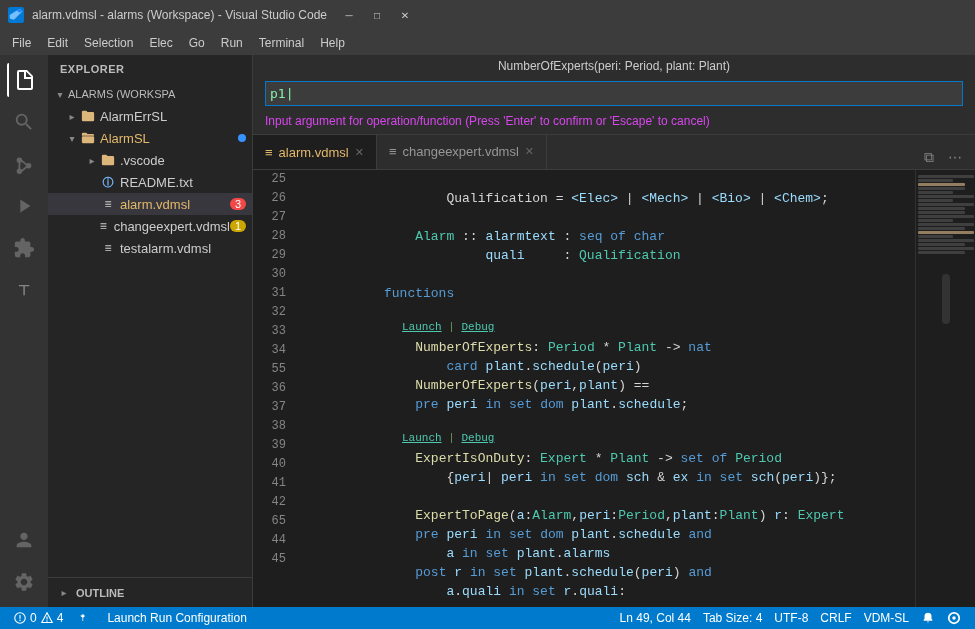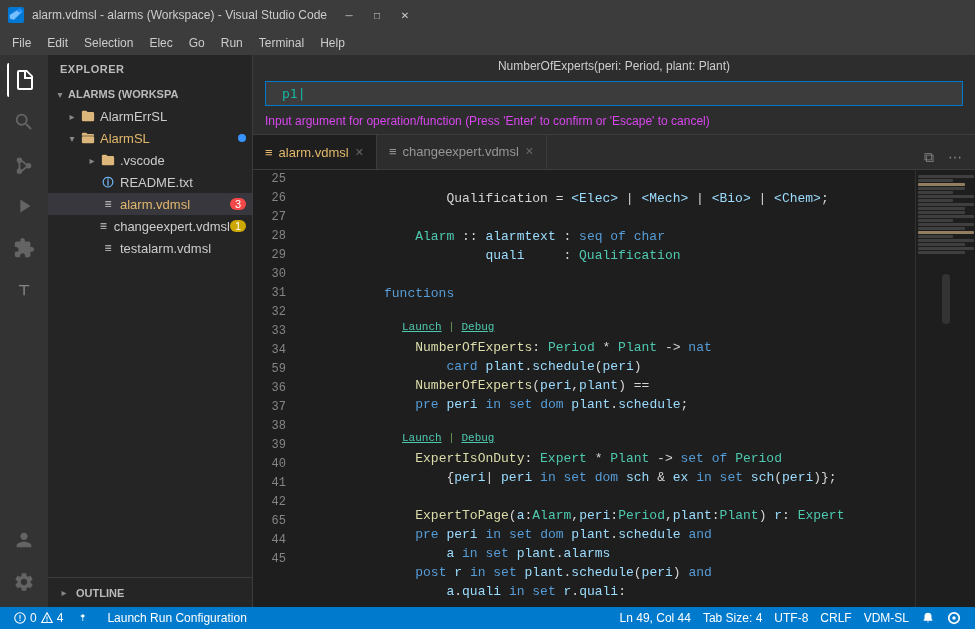--- a/index.html
+++ b/index.html
@@ -196,22 +196,22 @@
       background: #2d2d2d;
       text-align: center;
     }
     #input-field-container {
       padding: 4px 12px;
     }
     #input-field {
       width: 100%;
       background: #3c3c3c;
       border: 1px solid #007acc;
-      color: #14b8a6;
-      padding: 4px 16px;
+      color: #86efac;
+      padding: 4px 4px;
       font-size: 13px;
       font-family: 'Consolas', monospace;
       outline: none;
     }
     #input-hint {
       padding: 4px 12px 6px;
       font-size: 12px;
       color: #d946ef;
     }
 
@@ -429,21 +429,21 @@
     </div>
   </div>
 
   <div id="sidebar">
     <div id="explorer-header">EXPLORER</div>
 
     <div class="tree-section">
 
       <div class="tree-item" style="padding-left:4px;">
         <div class="tree-arrow">▾</div>
-        <span class="tree-label" style="font-size:11px; font-weight:bold; color:#bbbbbb; text-transform:uppercase;">ALARMS (WORKSPA</span>
+        <span class="tree-label" style="font-size:11px; font-weight:normal; color:#bbbbbb; text-transform:uppercase;">ALARMS (WORKSPA</span>
       </div>
 
       <div class="tree-item" style="padding-left:16px;">
         <div class="tree-arrow">▸</div>
         <div class="tree-icon" style="color:#dcb67a;">
           <svg width="14" height="14" viewBox="0 0 16 16" fill="currentColor">
               <path d="M1 3.5A1.5 1.5 0 012.5 2H6l1.5 1.5h6A1.5 1.5 0 0115 5v7.5A1.5 1.5 0 0113.5 14h-11A1.5 1.5 0 011 12.5v-9z"></path>
             </svg>
         </div>
         <span class="tree-label">AlarmErrSL</span>
@@ -535,21 +535,21 @@
         <div class="line-num">25</div>
         <div class="line-num">26</div>
         <div class="line-num">27</div>
         <div class="line-num">28</div>
         <div class="line-num">29</div>
         <div class="line-num">30</div>
         <div class="line-num">31</div>
         <div class="line-num">32</div>
         <div class="line-num">33</div>
         <div class="line-num">34</div>
-        <div class="line-num">59</div>
+        <div class="line-num">55</div>
         <div class="line-num">36</div>
         <div class="line-num">37</div>
         <div class="line-num">38</div>
         <div class="line-num">39</div>
         <div class="line-num">40</div>
         <div class="line-num">41</div>
         <div class="line-num">42</div>
         <div class="line-num">65</div>
         <div class="line-num">44</div>
         <div class="line-num">45</div>

